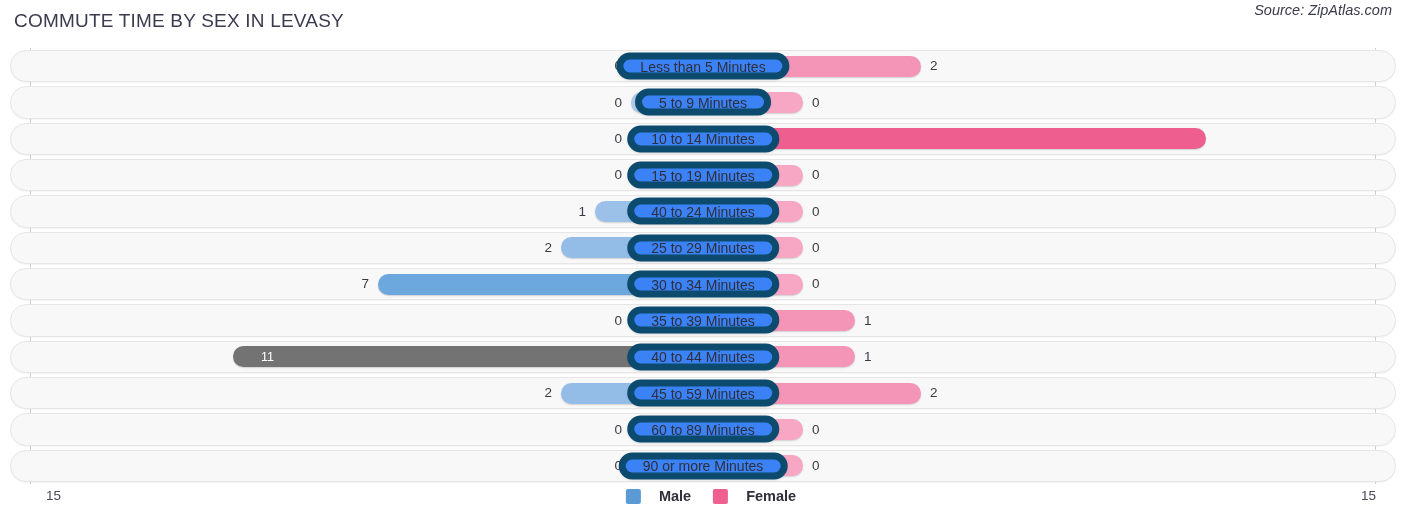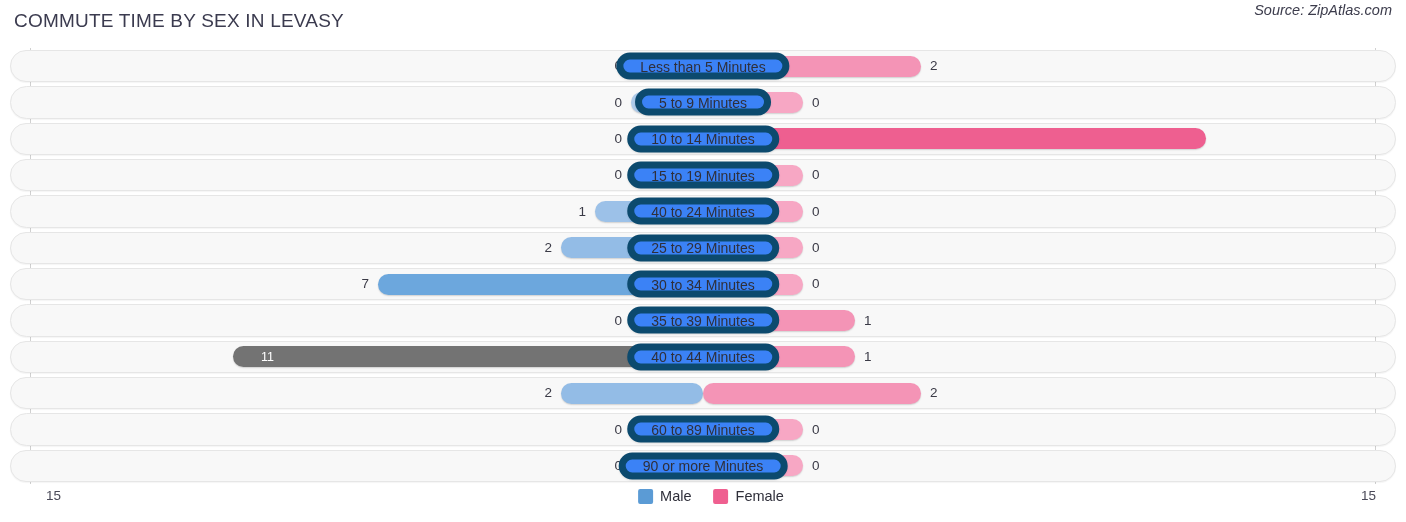--- a/index.html
+++ b/index.html
@@ -108,21 +108,21 @@
     font-size: 13.5px; color: #4a4a58;
   }
   .axis-tick.left  { left: 38px; }
   .axis-tick.right { right: 38px; }
 
   .legend {
     position: absolute; left: 50%; top: 4px;
     transform: translateX(-50%);
     display: flex; align-items: center; gap: 22px;
   }
-  .legend-item { display: flex; align-items: center; gap: 7px; }
+  .legend-item { display: flex; align-items: center; gap: 18px; font-weight: bold; }
   .legend-swatch {
     width: 15px; height: 15px; border-radius: 2px; display: block;
   }
   .legend-label { font-size: 14.5px; color: #2f2f3a; }
 </style>
 </head>
 <body>
 
 <div class="chart-root">
 
@@ -246,20 +246,21 @@
         <div class="row">
           <div class="row-track"></div>
           <div class="bar-wrap male">
             <div class="bar male" style="width: 142px; background: rgb(147, 188, 230);"></div>
             <span class="bar-outer-label">2</span>
           </div>
           <div class="bar-wrap female">
             <div class="bar female" style="width: 218px; background: rgb(244, 148, 182);"></div>
             <span class="bar-outer-label">2</span>
           </div>
+          <div class="cat-pill">45 to 59 Minutes</div>
         </div>
         <div class="row">
           <div class="row-track"></div>
           <div class="bar-wrap male">
             <div class="bar male" style="width: 72px; background: rgb(174, 203, 235);"></div>
             <span class="bar-outer-label">0</span>
           </div>
           <div class="bar-wrap female">
             <div class="bar female" style="width: 100px; background: rgb(247, 167, 196);"></div>
             <span class="bar-outer-label">0</span>

